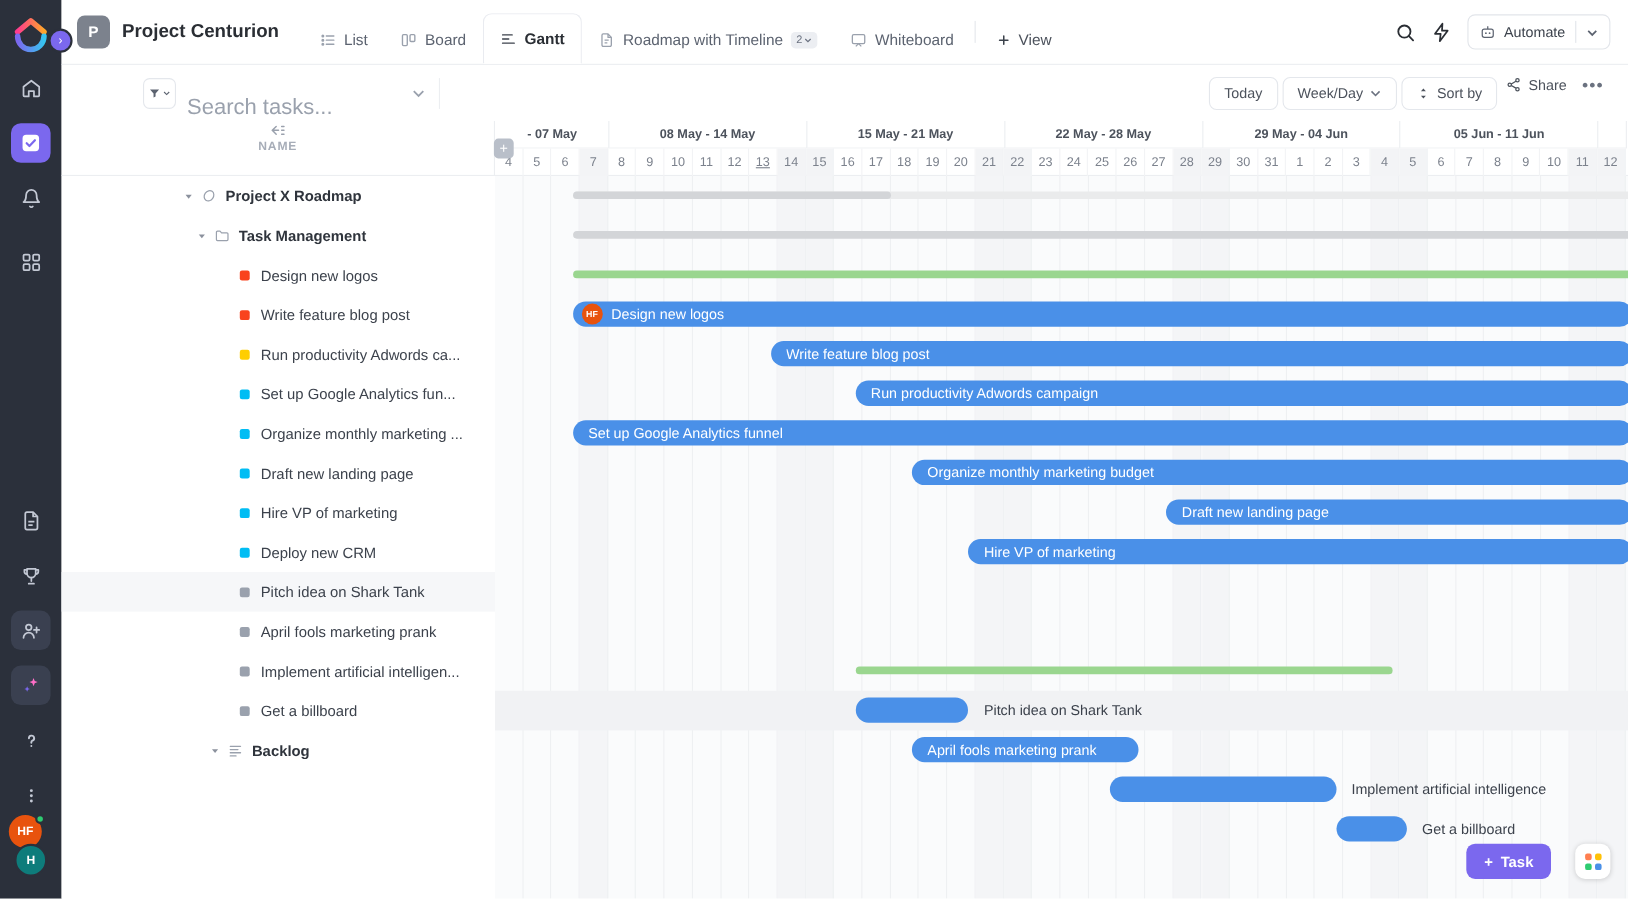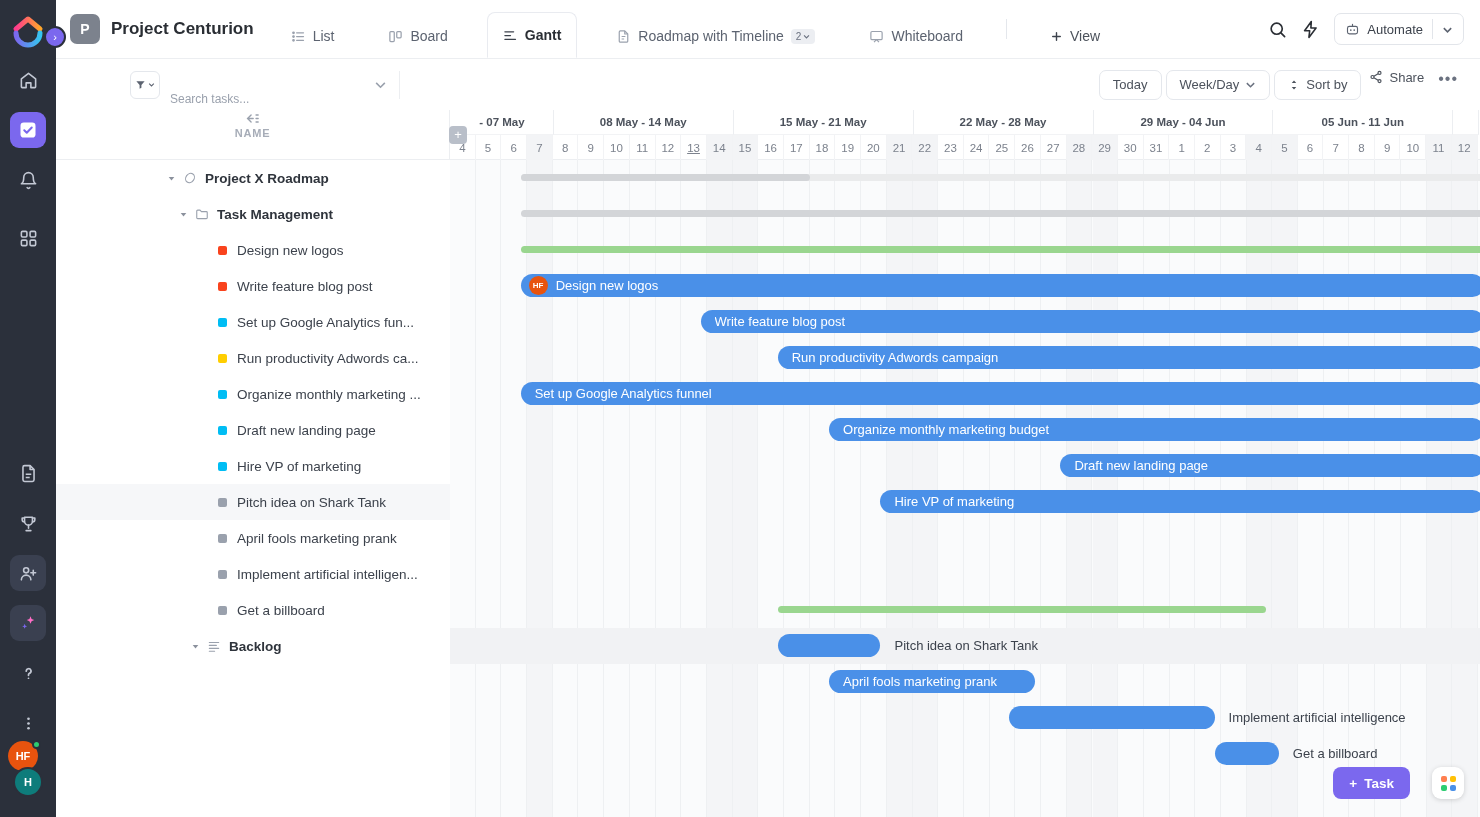--- a/index.html
+++ b/index.html
@@ -51,21 +51,21 @@
   .topbar {
     height: 58px; background: #fff; display: flex; align-items: center;
     padding: 0 16px 0 14px; position: relative; flex: 0 0 58px;
   }
   .proj-badge {
     width: 30px; height: 30px; border-radius: 7px; background: #7c828d; color: #fff;
     display: flex; align-items: center; justify-content: center;
     font-size: 14px; font-weight: bold; margin-right: 11px;
   }
   .proj-title { font-size: 17px; font-weight: bold; color: #2a2e34; margin-right: 22px; white-space: nowrap; }
-  .tabs { display: flex; align-items: center; height: 58px; gap: 24px; }
+  .tabs { display: flex; align-items: center; height: 58px; }
   .tab {
     display: flex; align-items: center; gap: 7px; height: 44px;
     padding: 0 15px; font-size: 14px; color: #5c6370; white-space: nowrap;
     border-radius: 8px 8px 0 0; align-self: flex-end;
   }
   .tab.active {
     color: #2a2e34; font-weight: bold; background: #fff;
     border: 1px solid #e9ebf0; border-bottom: 1px solid #fff;
     height: 46px; position: relative; z-index: 5;
   }
@@ -91,21 +91,21 @@
   }
   .filter-btn {
     width: 30px; height: 28px; border: 1px solid #e4e7ec; border-radius: 6px;
     display: flex; align-items: center; justify-content: center; gap: 2px;
     color: #5c6370; margin-left: 4px;
   }
   .search-tasks {
     display: flex; align-items: center; width: 230px; margin-left: 10px;
     border-right: 1px solid #eceef1; height: 28px;
   }
-  .search-tasks .ph { font-size: 12px; color: #9aa1ad; flex: 1; margin-top: 28px; }
+  .search-tasks .ph { font-size: 20px; color: #9aa1ad; flex: 1; margin-top: 28px; }
   .tb-right { margin-left: auto; display: flex; align-items: flex-start; gap: 4px; }
   .tb-btn {
     height: 30px; padding: 0 13px; border: 1px solid #e4e7ec; border-radius: 7px;
     display: flex; align-items: center; gap: 6px; font-size: 13px; color: #4c525c;
   }
   .tb-plain { display: flex; align-items: center; gap: 6px; font-size: 13px; color: #4c525c; padding: 0 4px; }
   .dots { letter-spacing: 1px; color: #6b7280; font-size: 16px; padding: 0 6px; }
 
   
   .body { flex: 1 1 auto; display: flex; min-height: 0; position: relative; }
@@ -473,38 +473,42 @@
             </div>
             <div class="lrow d3">
               <span class="sq" style="background:#f9431d"></span>
               <span class="nm">Design new logos</span>
             </div>
             <div class="lrow d3">
               <span class="sq" style="background:#f9431d"></span>
               <span class="nm">Write feature blog post</span>
             </div>
             <div class="lrow d3">
+              <span class="sq" style="background:#ffce00"></span>
+              <span class="nm">Run productivity Adwords ca...</span>
+            </div>
+            <div class="lrow d3">
               <span class="sq" style="background:#00bdf4"></span>
               <span class="nm">Set up Google Analytics fun...</span>
             </div>
             <div class="lrow d3">
-              <span class="sq" style="background:#ffce00"></span>
-              <span class="nm">Run productivity Adwords ca...</span>
-            </div>
-            <div class="lrow d3">
               <span class="sq" style="background:#00bdf4"></span>
               <span class="nm">Organize monthly marketing ...</span>
             </div>
             <div class="lrow d3">
               <span class="sq" style="background:#00bdf4"></span>
               <span class="nm">Draft new landing page</span>
             </div>
             <div class="lrow d3">
               <span class="sq" style="background:#00bdf4"></span>
               <span class="nm">Hire VP of marketing</span>
+            </div>
+            <div class="lrow d3">
+              <span class="sq" style="background:#00bdf4"></span>
+              <span class="nm">Deploy new CRM</span>
             </div>
             <div class="lrow d3 hov">
               <span class="sq" style="background:#9aa1ad"></span>
               <span class="nm">Pitch idea on Shark Tank</span>
             </div>
             <div class="lrow d3">
               <span class="sq" style="background:#9aa1ad"></span>
               <span class="nm">April fools marketing prank</span>
             </div>
             <div class="lrow d3">

